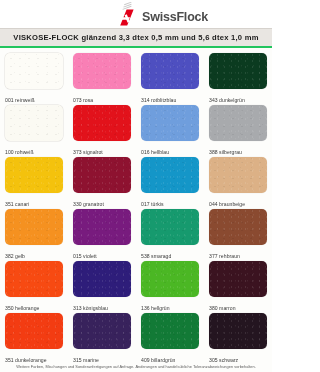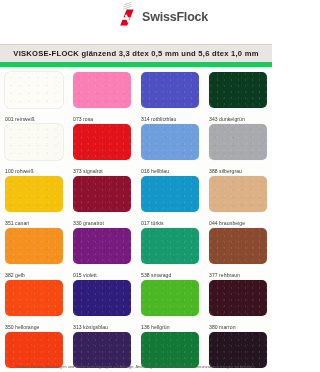--- a/index.html
+++ b/index.html
@@ -12,21 +12,21 @@
     width: 272px;
     height: 372px;
     background: #fdfdfb;
     font-family: "Liberation Sans", sans-serif;
     overflow: hidden;
   }
 
   
   .brand-header {
     position: relative;
-    height: 44px;
+    height: 28px;
     background: #ffffff;
   }
   .brand-lockup {
     position: absolute;
     left: 117px;
     top: 2px;
     display: flex;
     align-items: flex-end;
     gap: 3px;
   }
@@ -44,21 +44,21 @@
     line-height: 13px;
     padding-bottom: 2px;
     white-space: nowrap;
   }
 
   
   .title-band {
     height: 17px;
     background: #e9e6e2;
     border-top: 1px solid #d6d2cd;
-    border-bottom: 5px solid #22c55e;
+    border-bottom: 2px solid #22c55e;
     display: flex;
     align-items: center;
     justify-content: center;
   }
   .title-text {
     font-size: 7.6px;
     font-weight: bold;
     letter-spacing: 0.25px;
     color: #1b1b1b;
     white-space: nowrap;

